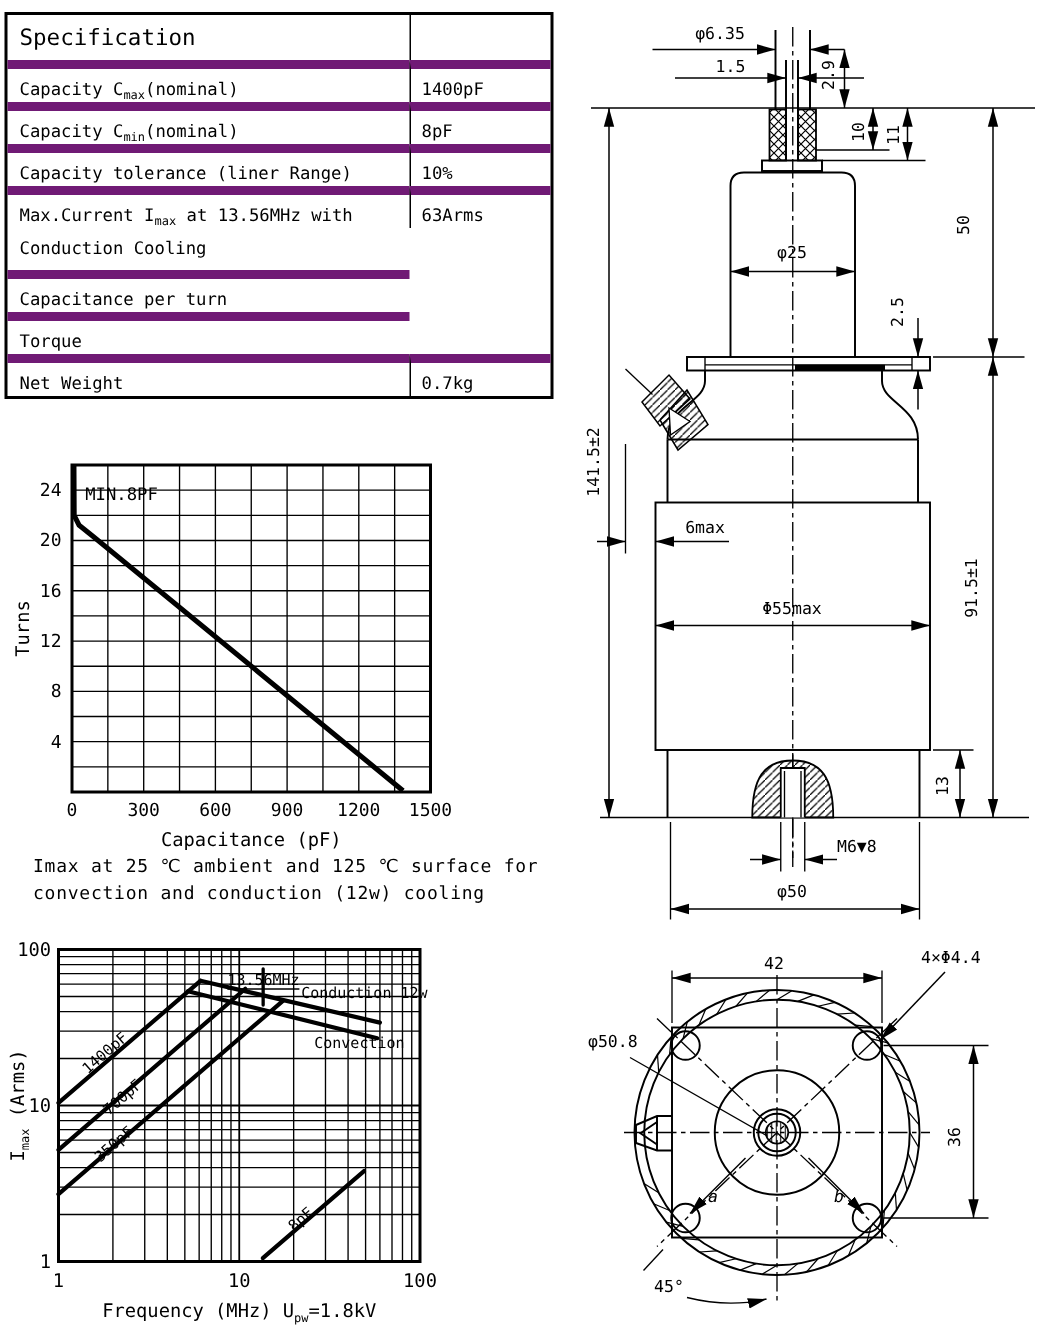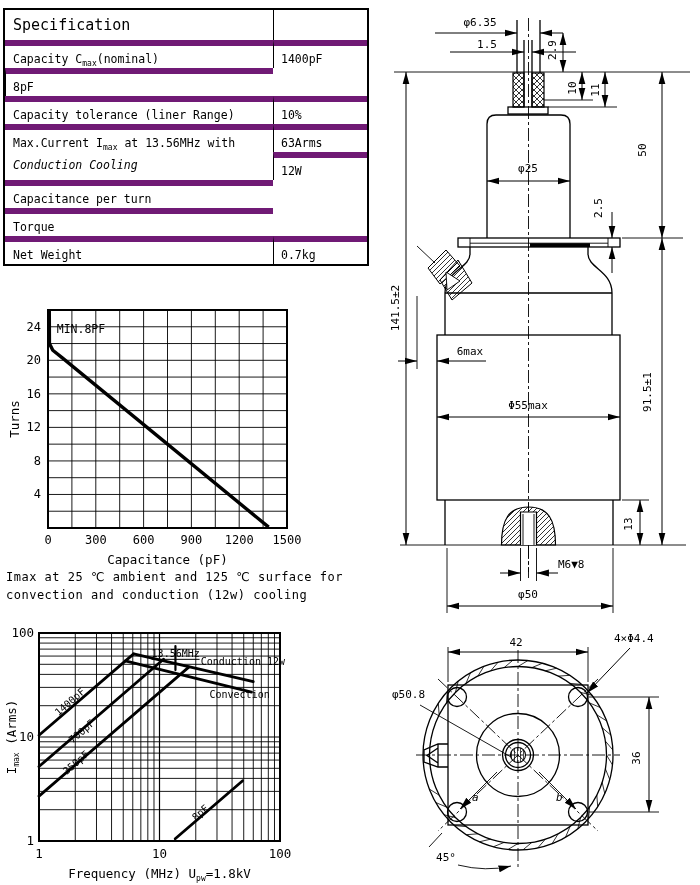--- a/index.html
+++ b/index.html
@@ -6,28 +6,28 @@
   body{
     width:700px;height:885px;position:relative;background:#fff;
     font-family:"DejaVu Sans Mono","DejaVu Sans",monospace;color:#000;
   }
   
   .spec-table{position:absolute;left:3px;top:8px;width:362px;border:2px solid #000;background:#fff;}
   .srow{display:grid;grid-template-columns:268px 1fr;}
   .cell{border-top:6px solid #701a75;box-sizing:border-box;padding:6px 4px 3px 8px;font-size:11.5px;white-space:nowrap;overflow:hidden;height:28px;}
   .cell.val{border-left:1px solid #000;padding-left:7px;}
   .srow:first-child .cell{border-top:none;height:30px;font-size:15px;padding-top:6px;}
-  .cell.merged{border-top:none;font-style:italic;}
+  .cell.merged{border-top:none;}
   sub{font-size:8px;line-height:0;}
   
   svg{position:absolute;overflow:visible;}
   svg text{font-family:"DejaVu Sans Mono","DejaVu Sans",monospace;fill:#000;}
   #chart1-svg{left:5px;top:298px;}
   #chart2-svg{left:5px;top:625px;}
-  .caption{position:absolute;left:6px;font-size:12px;letter-spacing:0.5px;white-space:nowrap;}
+  .caption{position:absolute;left:22px;font-size:12px;letter-spacing:0.5px;white-space:nowrap;}
   #cap1{top:570px;}
   #cap2{top:588px;}
   
   #drawing1{left:390px;top:0px;}
   #drawing2{left:390px;top:618px;}
   .oln{stroke:#000;stroke-width:1.3;fill:none;}
   .thin{stroke:#000;stroke-width:0.9;fill:none;}
   .dim{stroke:#000;stroke-width:1;fill:none;}
   .cl{stroke:#000;stroke-width:0.9;fill:none;stroke-dasharray:13 3 3 3;}
   .dtext{font-size:11px;}
@@ -38,33 +38,33 @@
 <div class="spec-table" id="spec-table">
     <div class="srow">
       <div class="cell lab"><span>Specification</span></div>
       <div class="cell val"></div>
     </div>
     <div class="srow">
       <div class="cell lab"><span>Capacity C</span><sub>max</sub><span>(nominal)</span></div>
       <div class="cell val">1400pF</div>
     </div>
     <div class="srow">
+      <div class="cell lab"><span>Capacity C</span><sub>min</sub><span>(nominal)</span></div>
       <div class="cell val">8pF</div>
     </div>
     <div class="srow">
       <div class="cell lab"><span>Capacity tolerance (liner Range)</span></div>
       <div class="cell val">10%</div>
     </div>
     <div class="srow">
       <div class="cell lab"><span>Max.Current I</span><sub>max</sub><span> at 13.56MHz with</span></div>
       <div class="cell val">63Arms</div>
     </div>
     <div class="srow">
       <div class="cell lab merged"><span>Conduction Cooling</span></div>
-      <div class="cell val">12W</div>
     </div>
     <div class="srow">
       <div class="cell lab"><span>Capacitance per turn</span></div>
     </div>
     <div class="srow">
       <div class="cell lab"><span>Torque</span></div>
     </div>
     <div class="srow">
       <div class="cell lab"><span>Net Weight</span></div>
       <div class="cell val">0.7kg</div>

